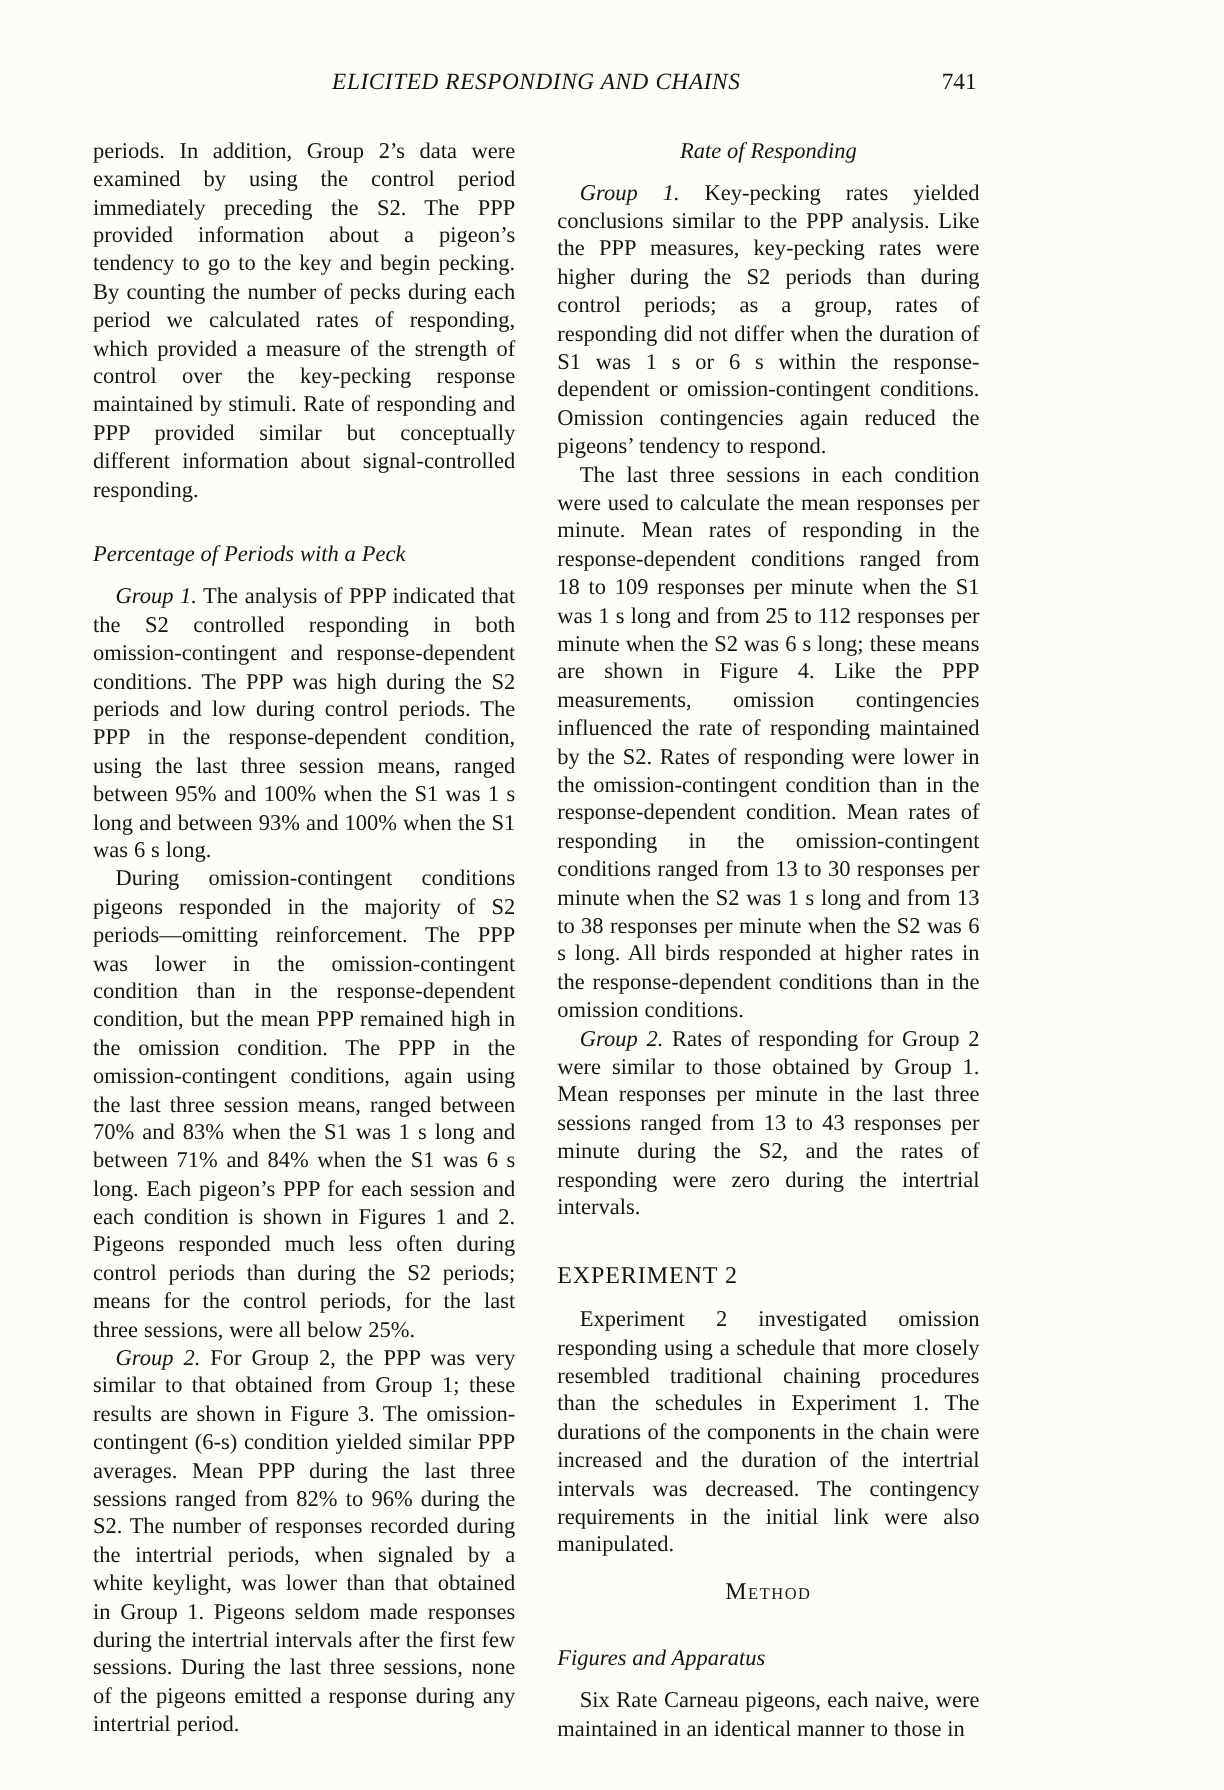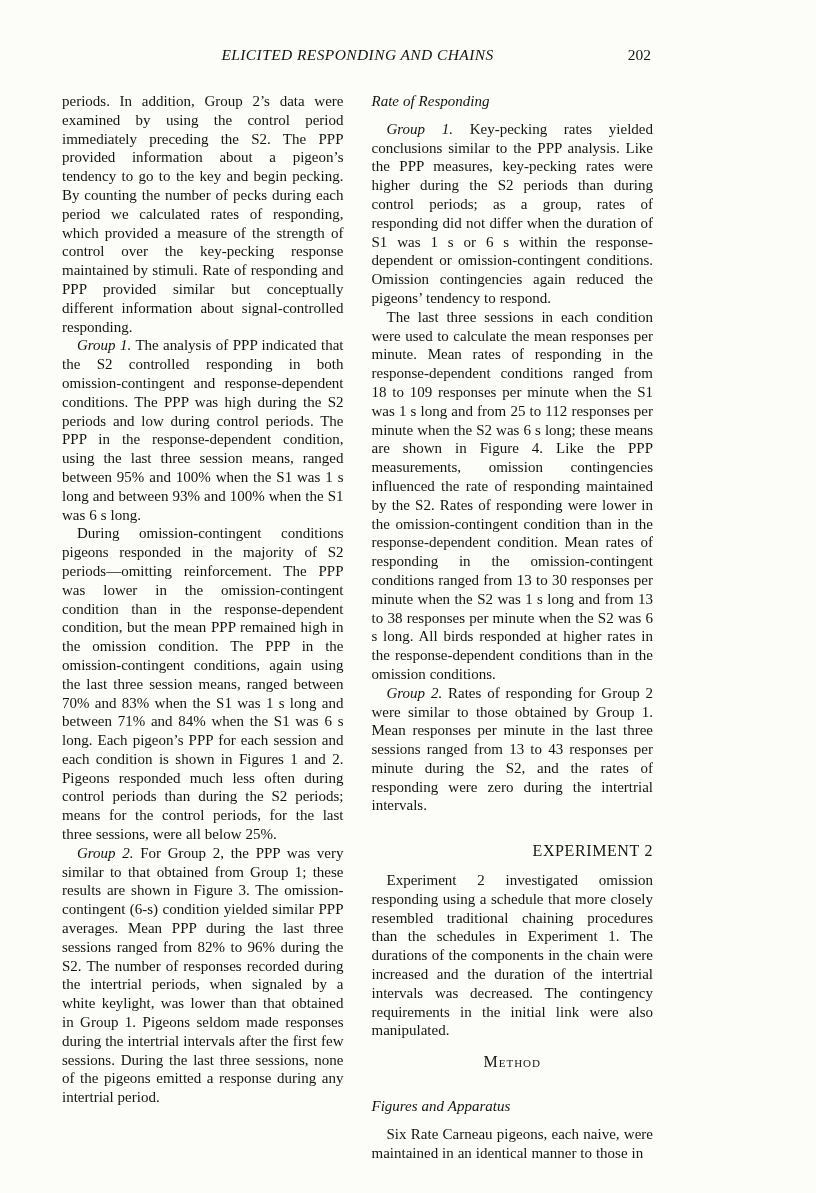--- a/index.html
+++ b/index.html
@@ -49,48 +49,49 @@
   .para { text-indent: 15px; }
   .para.no-indent { text-indent: 0; }
   .para em { font-style: italic; }
   .section-heading {
     font-style: italic;
     font-size: 15px;
     margin: 25px 0 9px 0;
     text-align: left;
     text-indent: 0;
   }
-  .column .section-heading:first-child { margin-top: 0; }
+  .column .section-heading:first-child { margin-top: 0; text-align: center; }
   .experiment-heading {
-    text-align: right;
+    text-align: left;
     font-size: 16px;
     letter-spacing: 0.6px;
     margin: 27px 0 10px 0;
   }
   .method-heading {
     text-align: center;
     font-variant: small-caps;
     font-size: 16px;
     letter-spacing: 1px;
     margin: 13px 0 5px 0;
     font-family: Liberation Serif, serif;
   }
 </style>
 </head>
 <body>
 
 <div class="page">
   <div class="running-header">
     <div class="running-head-title">ELICITED RESPONDING AND CHAINS</div>
-    <div class="page-number">202</div>
+    <div class="page-number">741</div>
   </div>
 
   <div class="columns">
     <div class="column" id="col-left">
         <p class="para no-indent">periods. In addition, Group 2’s data were examined by using the control period immediately preceding the S2. The PPP provided information about a pigeon’s tendency to go to the key and begin pecking. By counting the number of pecks during each period we calculated rates of responding, which provided a measure of the strength of control over the key-pecking response maintained by stimuli. Rate of responding and PPP provided similar but conceptually different information about signal-controlled responding.</p>
+        <div class="section-heading">Percentage of Periods with a Peck</div>
         <p class="para"><em>Group 1.</em> The analysis of PPP indicated that the S2 controlled responding in both omission-contingent and response-dependent conditions. The PPP was high during the S2 periods and low during control periods. The PPP in the response-dependent condition, using the last three session means, ranged between 95% and 100% when the S1 was 1 s long and between 93% and 100% when the S1 was 6 s long.</p>
         <p class="para">During omission-contingent conditions pigeons responded in the majority of S2 periods—omitting reinforcement. The PPP was lower in the omission-contingent condition than in the response-dependent condition, but the mean PPP remained high in the omission condition. The PPP in the omission-contingent conditions, again using the last three session means, ranged between 70% and 83% when the S1 was 1 s long and between 71% and 84% when the S1 was 6 s long. Each pigeon’s PPP for each session and each condition is shown in Figures 1 and 2. Pigeons responded much less often during control periods than during the S2 periods; means for the control periods, for the last three sessions, were all below 25%.</p>
         <p class="para"><em>Group 2.</em> For Group 2, the PPP was very similar to that obtained from Group 1; these results are shown in Figure 3. The omission-contingent (6-s) condition yielded similar PPP averages. Mean PPP during the last three sessions ranged from 82% to 96% during the S2. The number of responses recorded during the intertrial periods, when signaled by a white keylight, was lower than that obtained in Group 1. Pigeons seldom made responses during the intertrial intervals after the first few sessions. During the last three sessions, none of the pigeons emitted a response during any intertrial period.</p>
       </div>
     <div class="column" id="col-right">
         <div class="section-heading">Rate of Responding</div>
         <p class="para"><em>Group 1.</em> Key-pecking rates yielded conclusions similar to the PPP analysis. Like the PPP measures, key-pecking rates were higher during the S2 periods than during control periods; as a group, rates of responding did not differ when the duration of S1 was 1 s or 6 s within the response-dependent or omission-contingent conditions. Omission contingencies again reduced the pigeons’ tendency to respond.</p>
         <p class="para">The last three sessions in each condition were used to calculate the mean responses per minute. Mean rates of responding in the response-dependent conditions ranged from 18 to 109 responses per minute when the S1 was 1 s long and from 25 to 112 responses per minute when the S2 was 6 s long; these means are shown in Figure 4. Like the PPP measurements, omission contingencies influenced the rate of responding maintained by the S2. Rates of responding were lower in the omission-contingent condition than in the response-dependent condition. Mean rates of responding in the omission-contingent conditions ranged from 13 to 30 responses per minute when the S2 was 1 s long and from 13 to 38 responses per minute when the S2 was 6 s long. All birds responded at higher rates in the response-dependent conditions than in the omission conditions.</p>
         <p class="para"><em>Group 2.</em> Rates of responding for Group 2 were similar to those obtained by Group 1. Mean responses per minute in the last three sessions ranged from 13 to 43 responses per minute during the S2, and the rates of responding were zero during the intertrial intervals.</p>
         <div class="experiment-heading">EXPERIMENT 2</div>

